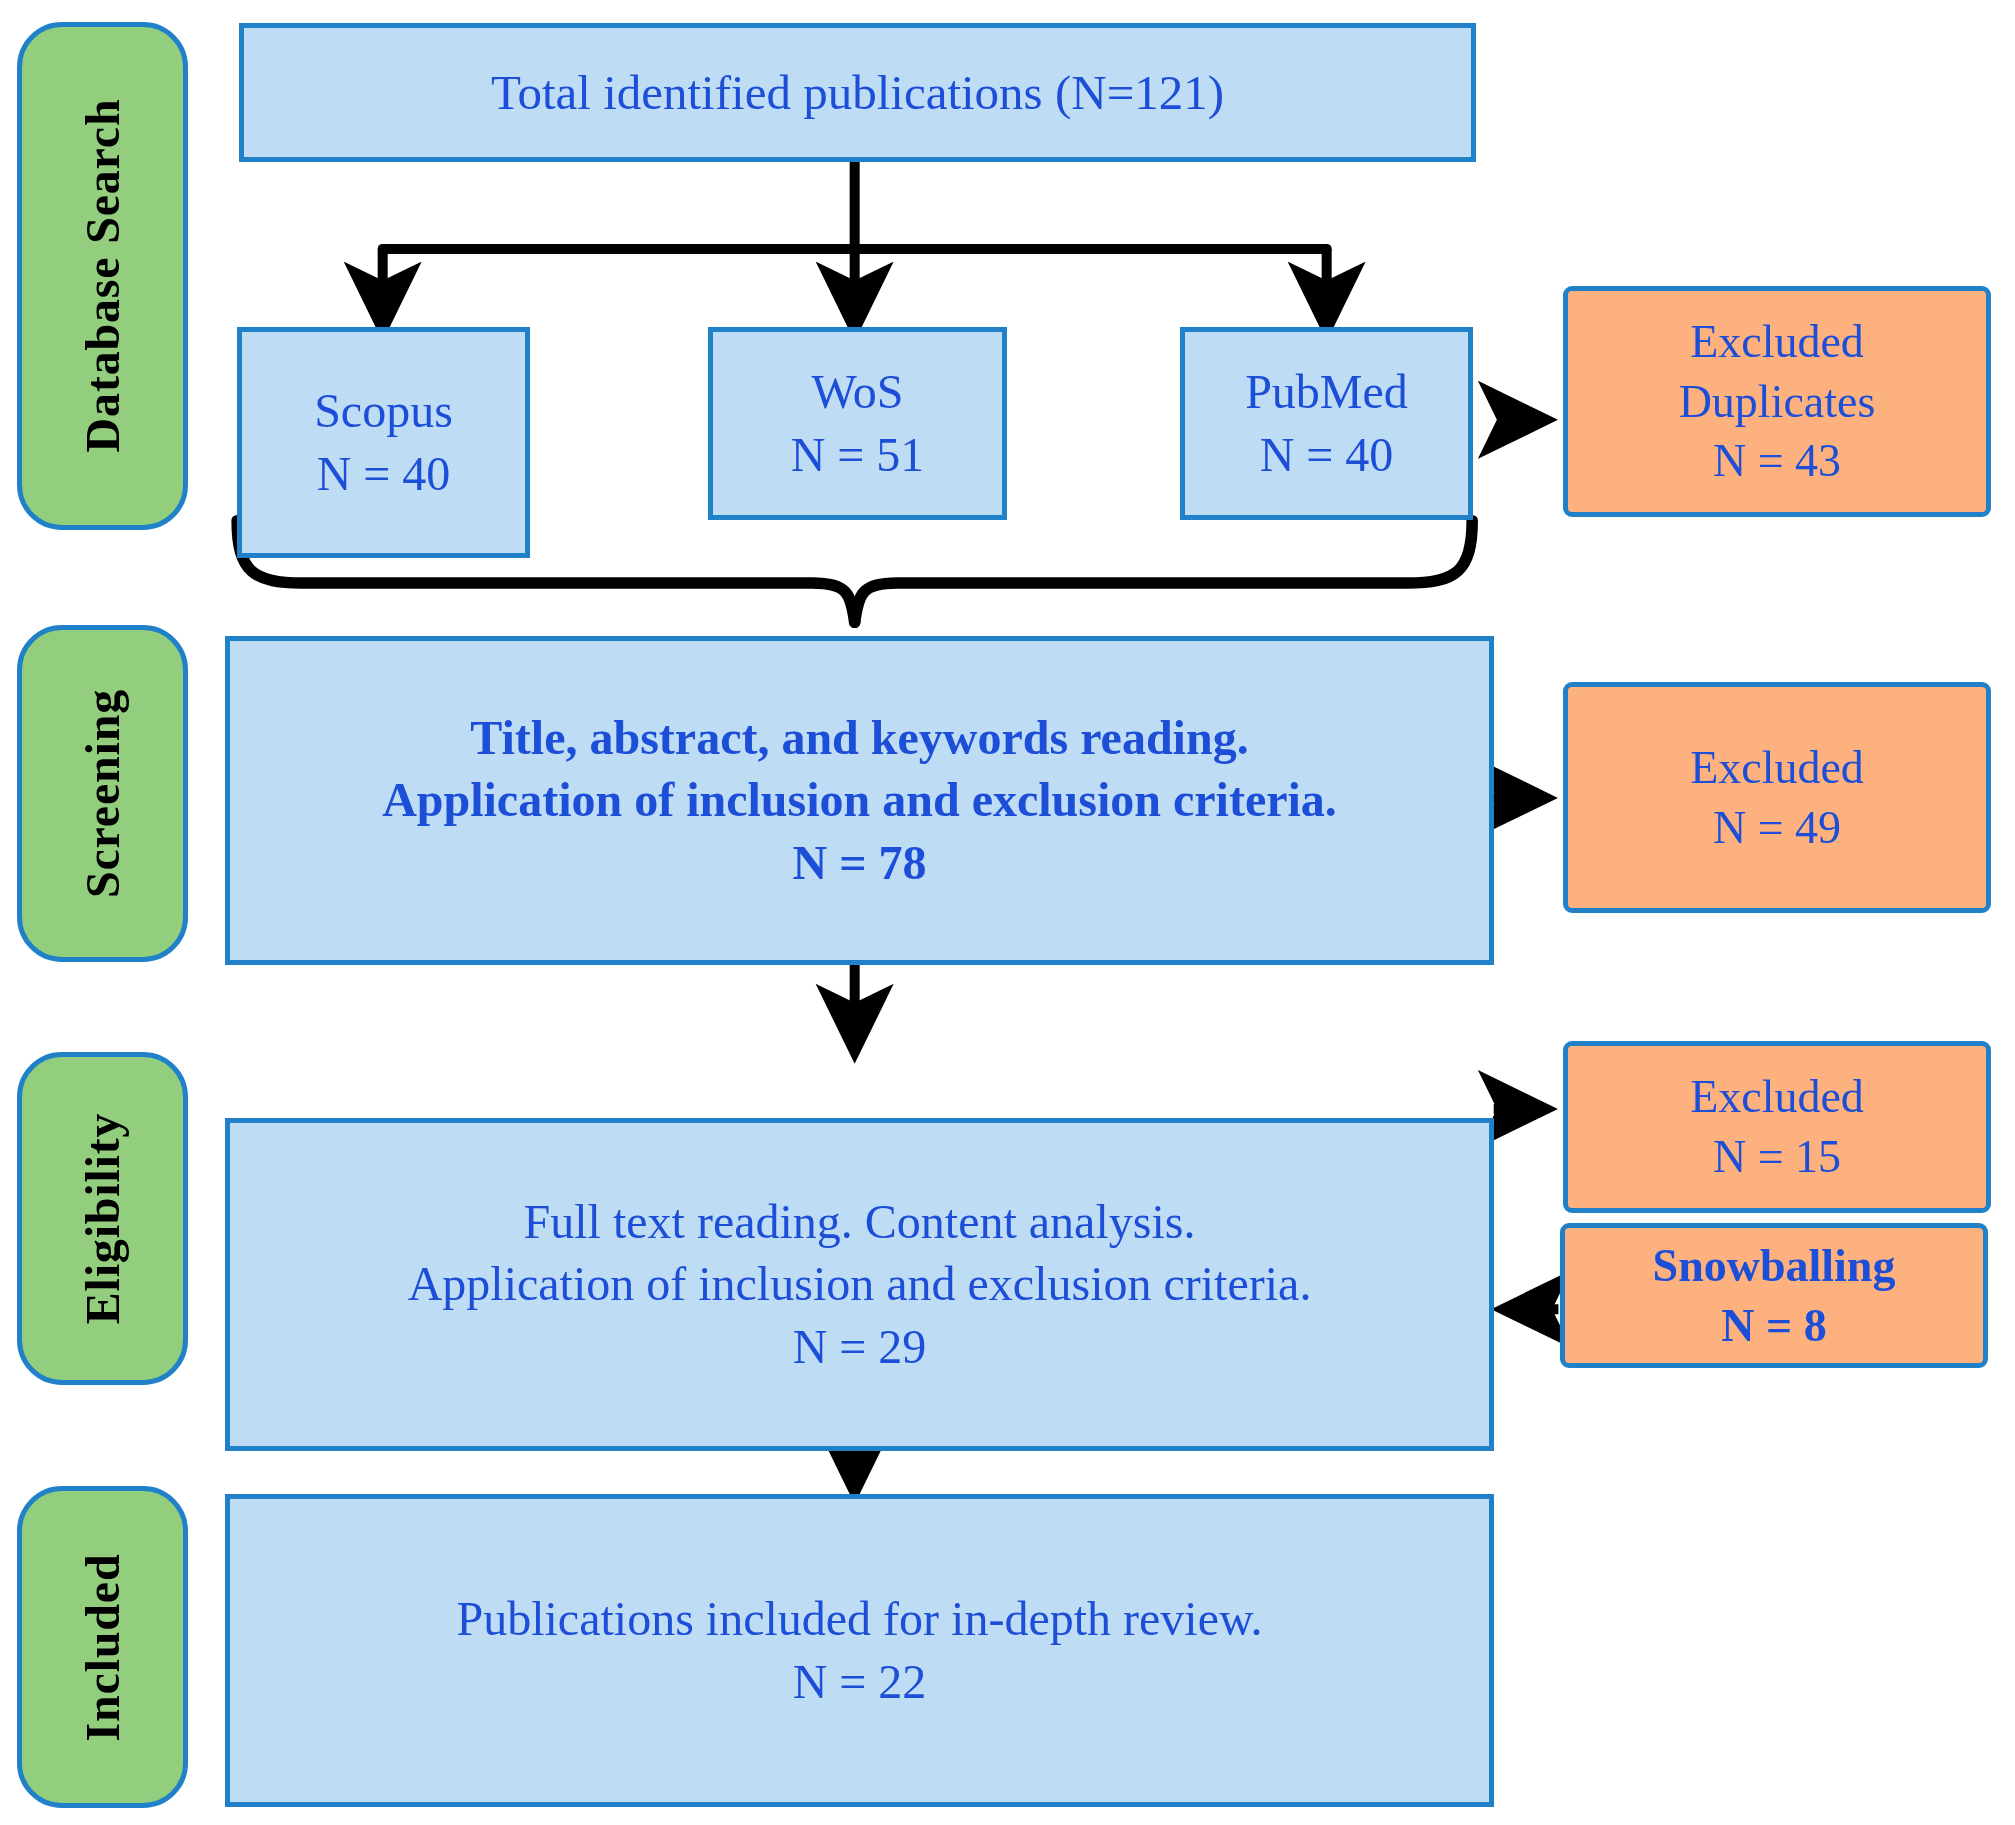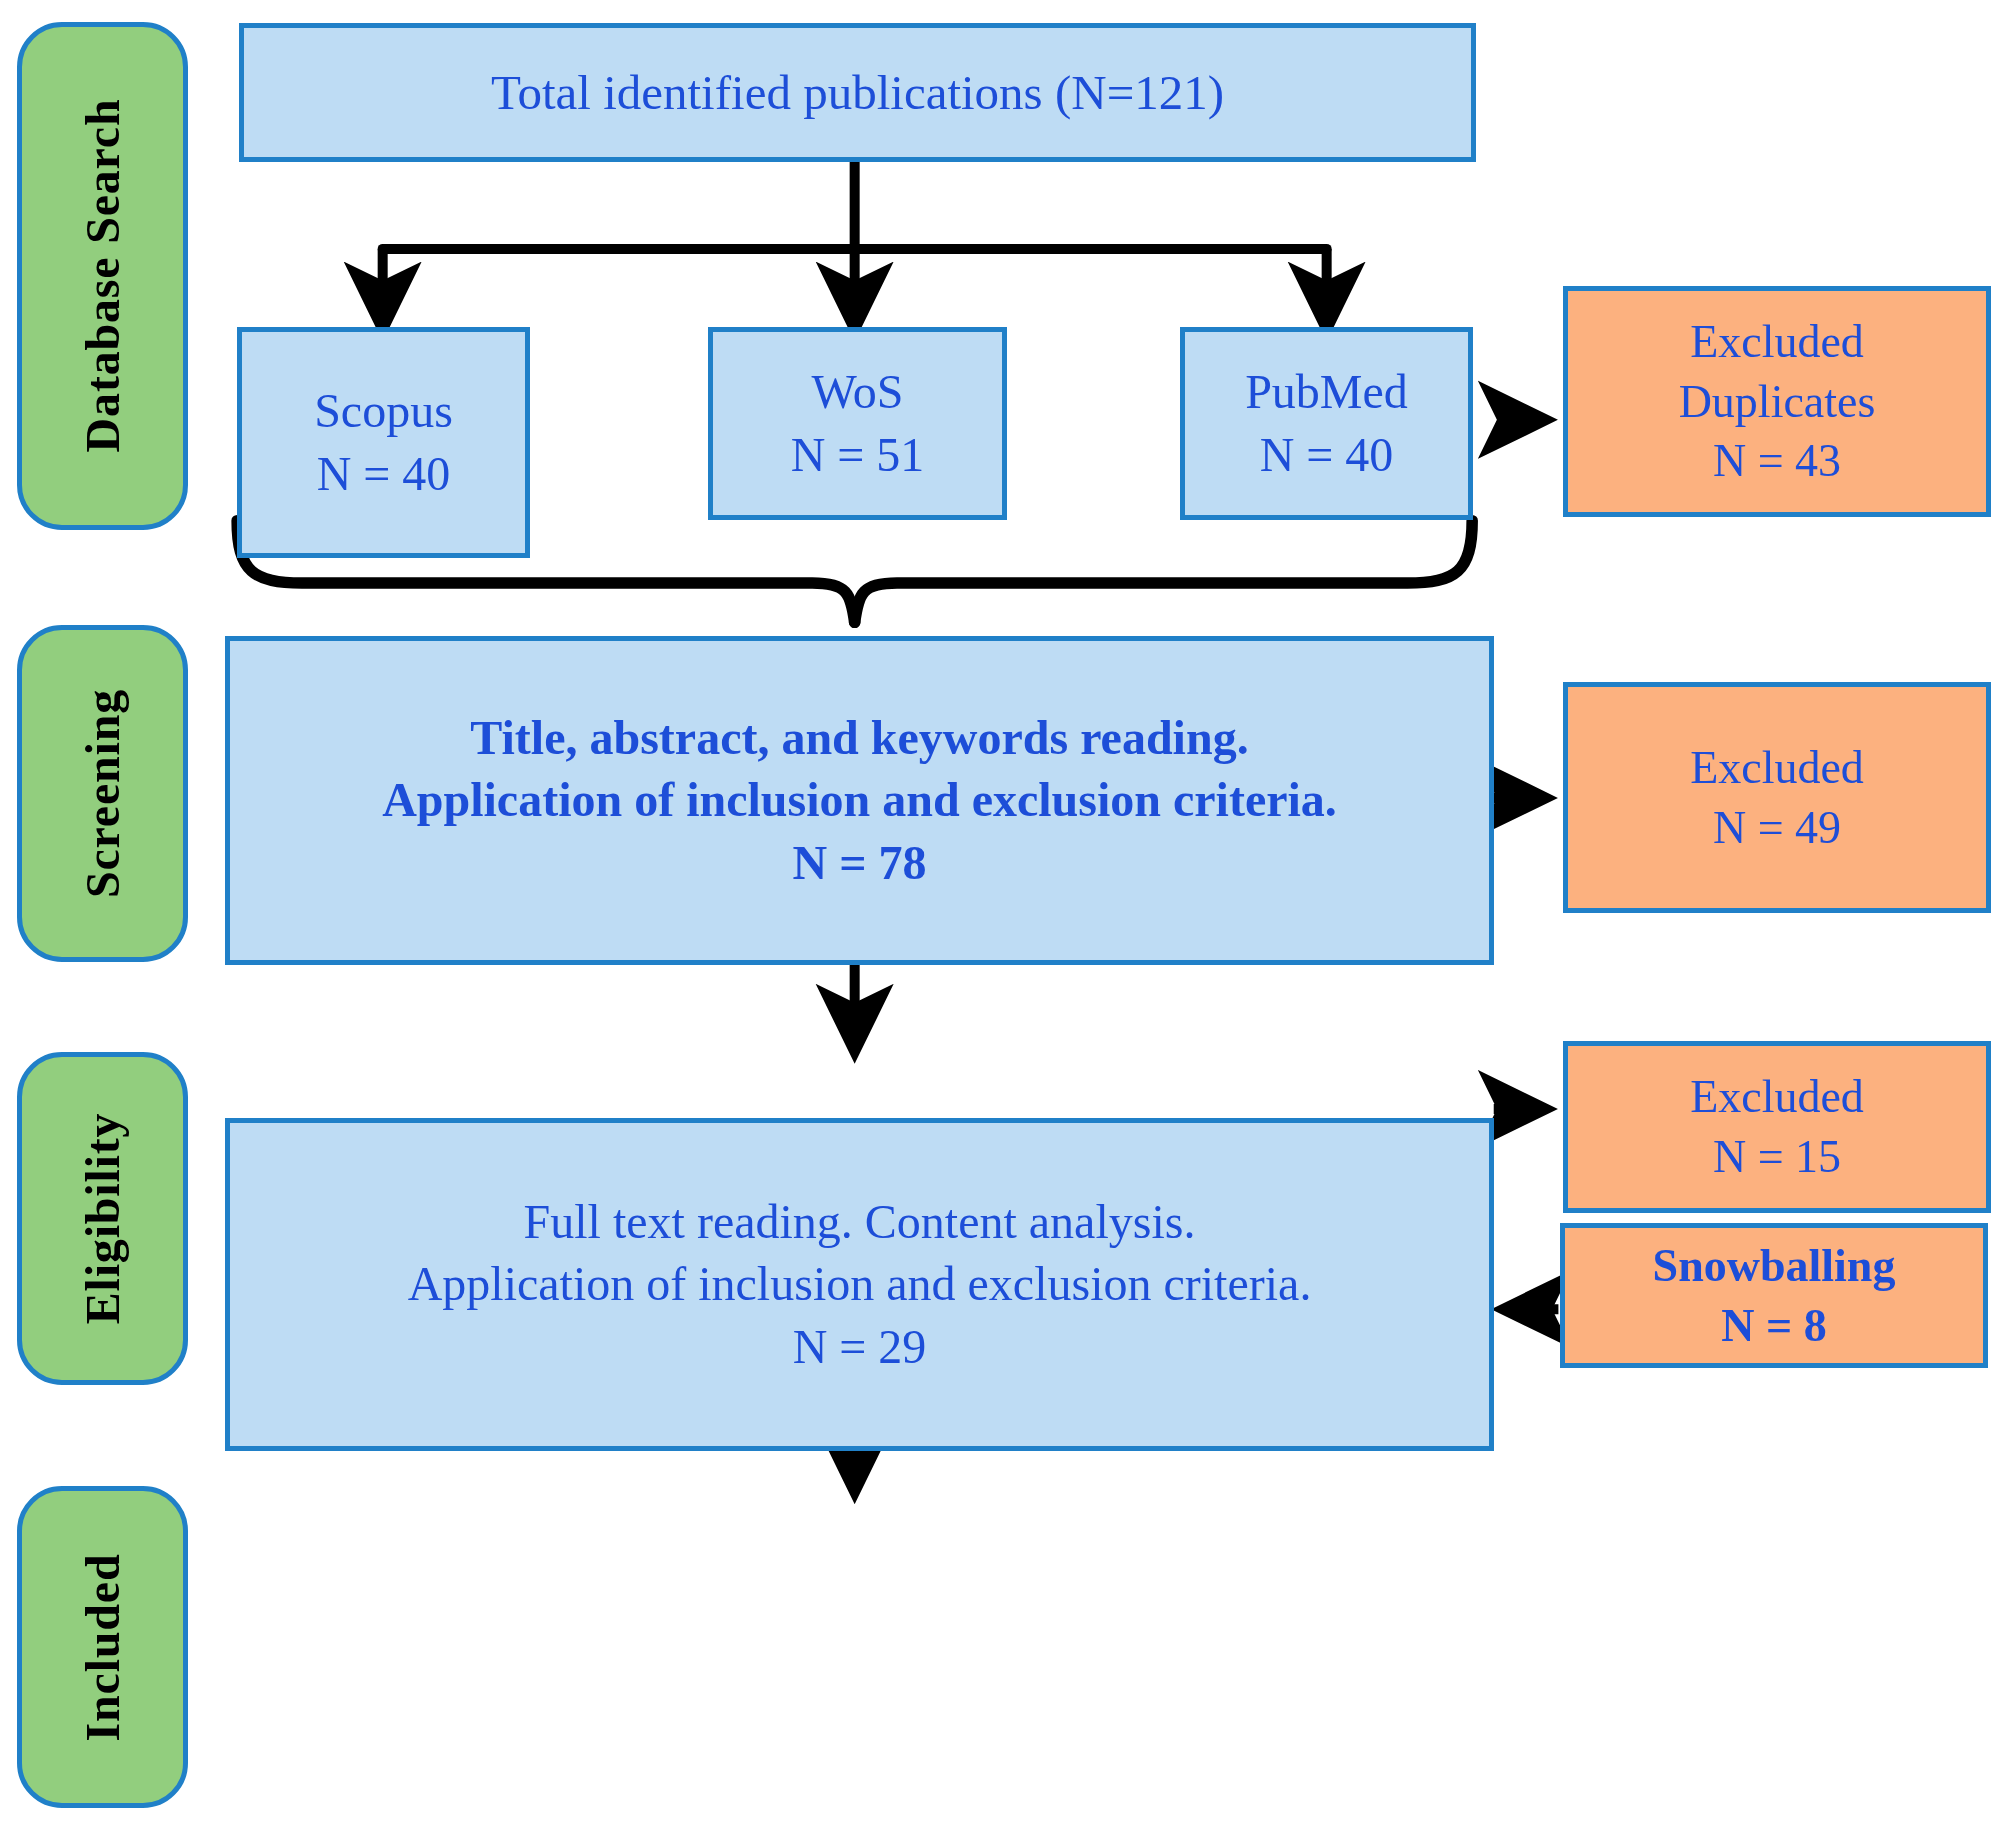--- a/index.html
+++ b/index.html
@@ -55,21 +55,21 @@
     color: #000;
   }
 
   .txt { display: block; }
   .t-line { display: block; }
 
   
   .fs-big   { font-size: 49px; }
   .fs-mid   { font-size: 48px; }
   .fs-db    { font-size: 48px; }
-  .fs-side  { font-size: 46px; }
+  .fs-side  { font-size: 46px; border-radius: 9px; }
 
   svg.conn {
     position: absolute;
     left: 0;
     top: 0;
     width: 2015px;
     height: 1826px;
     pointer-events: none;
   }
 </style>
@@ -212,15 +212,21 @@
     </span>
   </div>
 
   <div class="node orange fs-side" style="left:1560px; top:1223px; width:428px; height:145px;font-weight:bold;">
     <span class="txt">
       <span class="t-line">Snowballing</span>
       <span class="t-line">N = 8</span>
     </span>
   </div>
 
+  <div class="node blue fs-mid" style="left:225px; top:1494px; width:1269px; height:313px;">
+    <span class="txt">
+      <span class="t-line">Publications included for in-depth review.</span>
+      <span class="t-line">N = 22</span>
+    </span>
+  </div>
 
 </div>
 
 
 </body></html>

